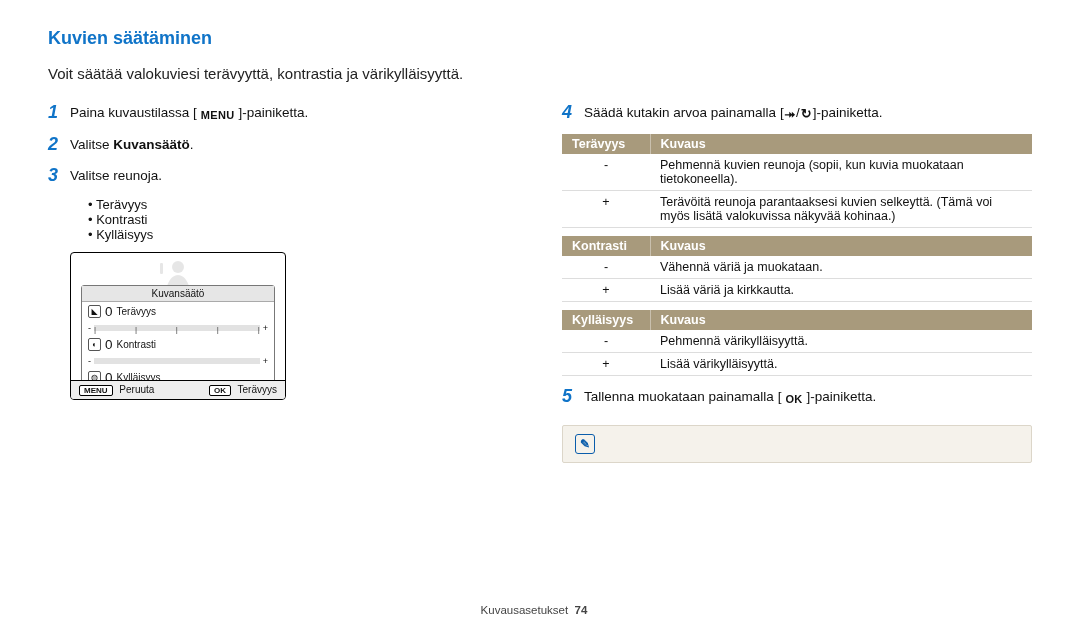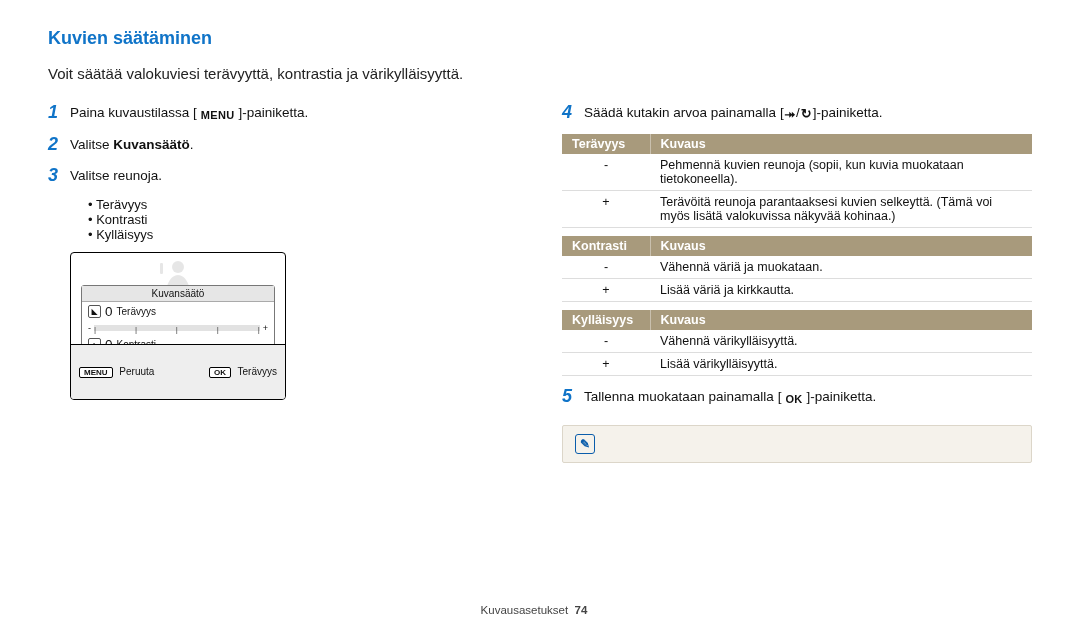--- a/index.html
+++ b/index.html
@@ -132,21 +132,21 @@
     justify-content: space-between;
     font-size: 8px;
     color: #444;
   }
   .bottombar {
     position: absolute;
     left: 0; right: 0; bottom: 0;
     border-top: 1px solid #000;
     display: flex;
     justify-content: space-between;
-    padding: 21px 8px;
+    padding: 3px 8px;
     font-size: 10px;
     background: #eee;
   }
   .btn {
     border: 1px solid #000;
     border-radius: 2px;
     padding: 0 4px;
     font-size: 8px;
     font-weight: bold;
     display: inline-block;
@@ -387,21 +387,21 @@
         </table>
 
       <table class="dtable">
         <tbody>
             <tr>
           <th>Kylläisyys</th>
           <th>Kuvaus</th>
         </tr>
         <tr>
           <td class="c1">-</td>
-          <td>Vähennä värikylläisyyttä.</td>
+          <td>Pehmennä värikylläisyyttä.</td>
         </tr>
         <tr>
           <td class="c1">+</td>
           <td>Lisää värikylläisyyttä.</td>
         </tr>
       </tbody>
         </table>
 
       <div class="step" style="margin-top:10px">
         <div class="num">5</div>

